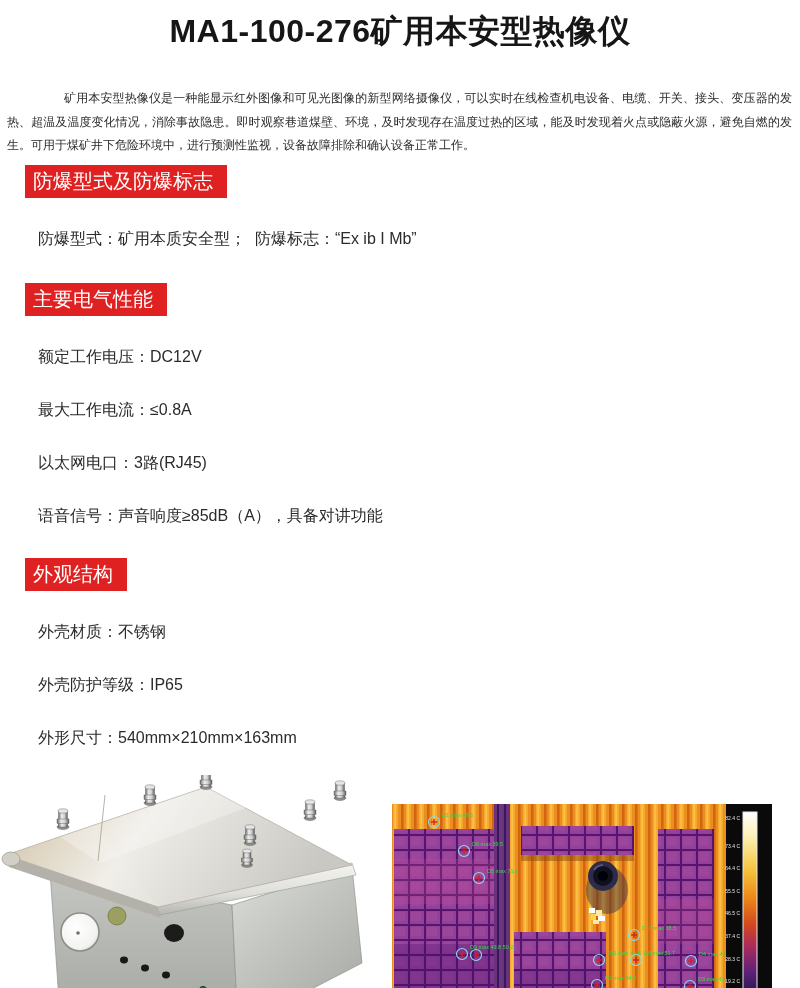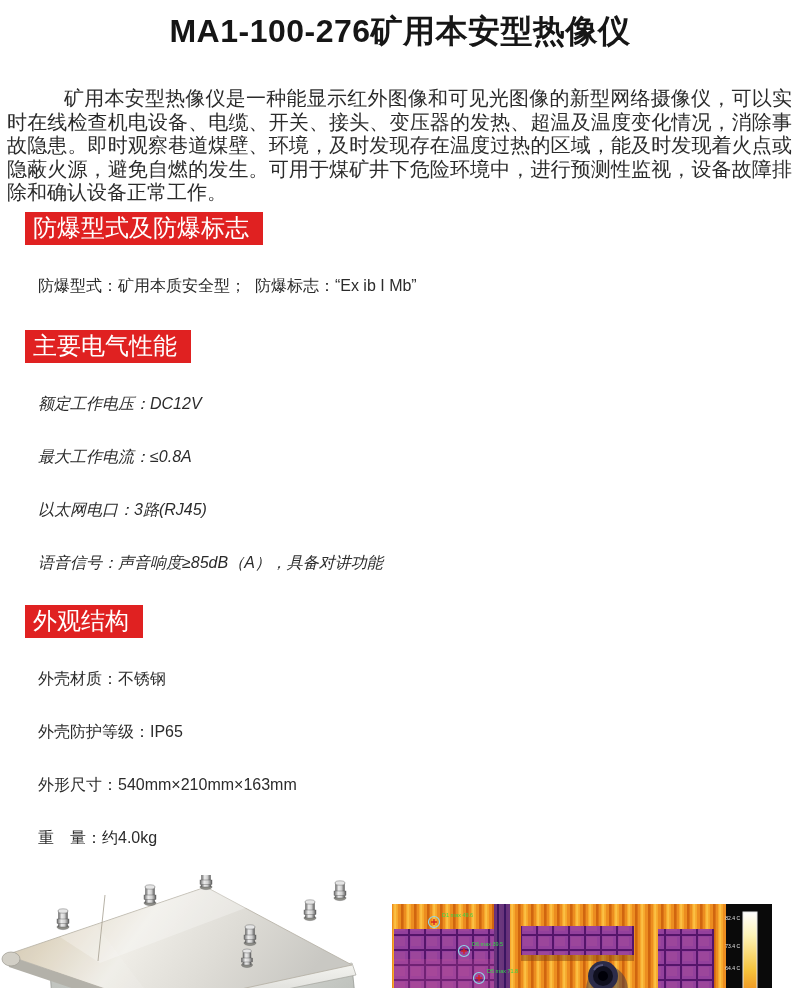--- a/index.html
+++ b/index.html
@@ -1,26 +1,26 @@
 <!DOCTYPE html>
 <html><head>
 <meta charset="utf-8">
 <style>
   html,body{margin:0;padding:0;background:#ffffff;}
   body{font-family:"Liberation Sans","DejaVu Sans",sans-serif;color:#2e2e2e;}
   .page{position:relative;width:800px;height:988px;margin:0 auto;background:#fff;overflow:hidden;}
   .title{margin:10px 0 0 0;text-align:center;font-size:32px;font-weight:700;color:#161616;letter-spacing:0.5px;}
-  .intro{margin:33px 8px 0 7px;font-size:20px;line-height:23.5px;text-align:justify;text-indent:57px;color:#2b2b2b;}
-  .banner{display:inline-block;color:#fff;font-size:24px;font-weight:400;padding:3px 14px 4px 8px;line-height:26px;}
+  .intro{margin:33px 8px 0 7px;font-size:12px;line-height:23.5px;text-align:justify;text-indent:57px;color:#2b2b2b;}
+  .banner{display:inline-block;color:#fff;font-size:20px;font-weight:400;padding:3px 14px 4px 8px;line-height:26px;}
   .sec{margin-left:25px;}
   .sec .lines{margin:8px 0 0 13px;}
   .spec-line{font-size:16px;line-height:25px;color:#2b2b2b;white-space:pre-wrap;margin-top:28px;}
   #sec-ex{margin-top:7px;}
   #sec-el{margin-top:32px;}
-  #sec-el .lines{margin-top:10px;font-style:italic;}
+  #sec-el .lines{margin-top:10px;}
   #sec-ap{margin-top:30px;}
   #sec-ap .lines{margin-top:12px;}
   .figures{display:flex;align-items:flex-start;margin-top:25px;}
   .fig-left{width:392px;flex:0 0 392px;}
   .fig-right{width:382px;flex:0 0 382px;margin-top:29px;margin-left:0px;}
   svg{display:block;}
 </style>
 </head>
 <body>
 
@@ -46,21 +46,20 @@
         <div class="spec-line">语音信号：声音响度≥85dB（A），具备对讲功能</div>
       </div>
   </section>
 
   <section class="sec" id="sec-ap">
     <div class="banner" style="background: rgb(224, 33, 33);">外观结构</div>
     <div class="lines">
         <div class="spec-line">外壳材质：不锈钢</div>
         <div class="spec-line">外壳防护等级：IP65</div>
         <div class="spec-line">外形尺寸：540mm×210mm×163mm</div>
-        <div class="spec-line">重　量：约4.0kg</div>
       </div>
   </section>
 
   <div class="figures">
 
     <div class="fig-left">
       <svg width="392" height="288" viewBox="0 0 392 288">
         <defs>
           <linearGradient id="lidGrad" x1="0" y1="0" x2="1" y2="0.25">
             <stop offset="0" stop-color="#c3b79e"></stop>

